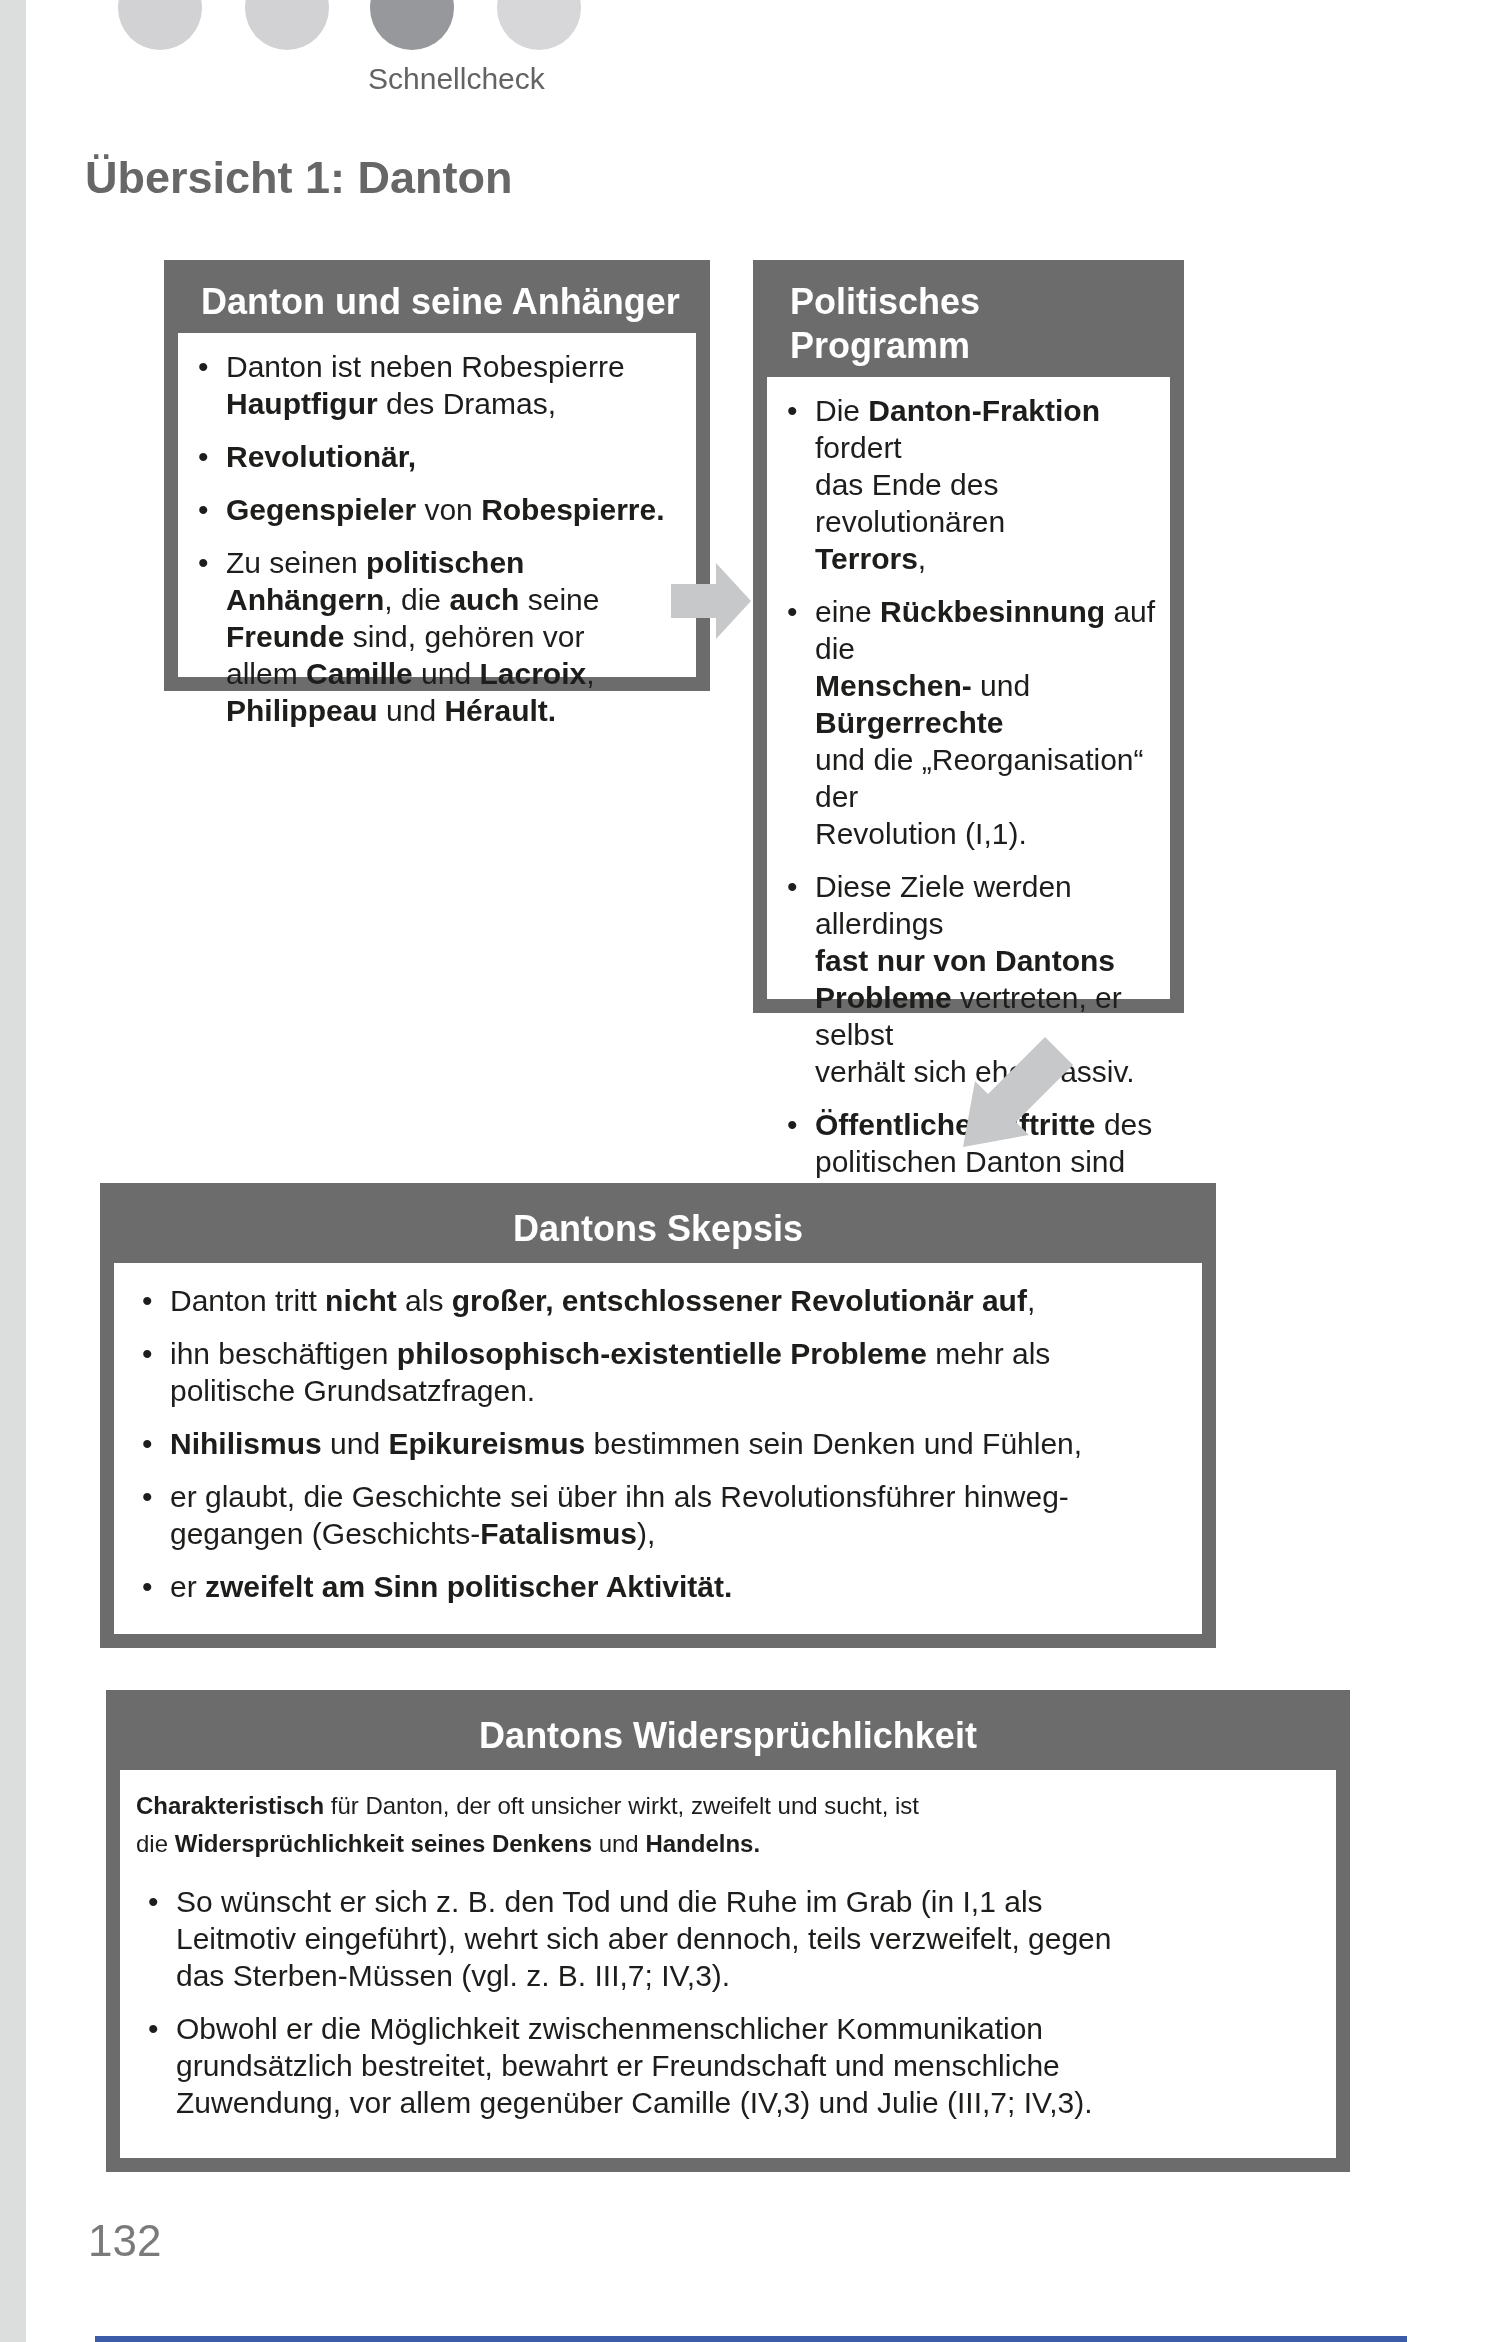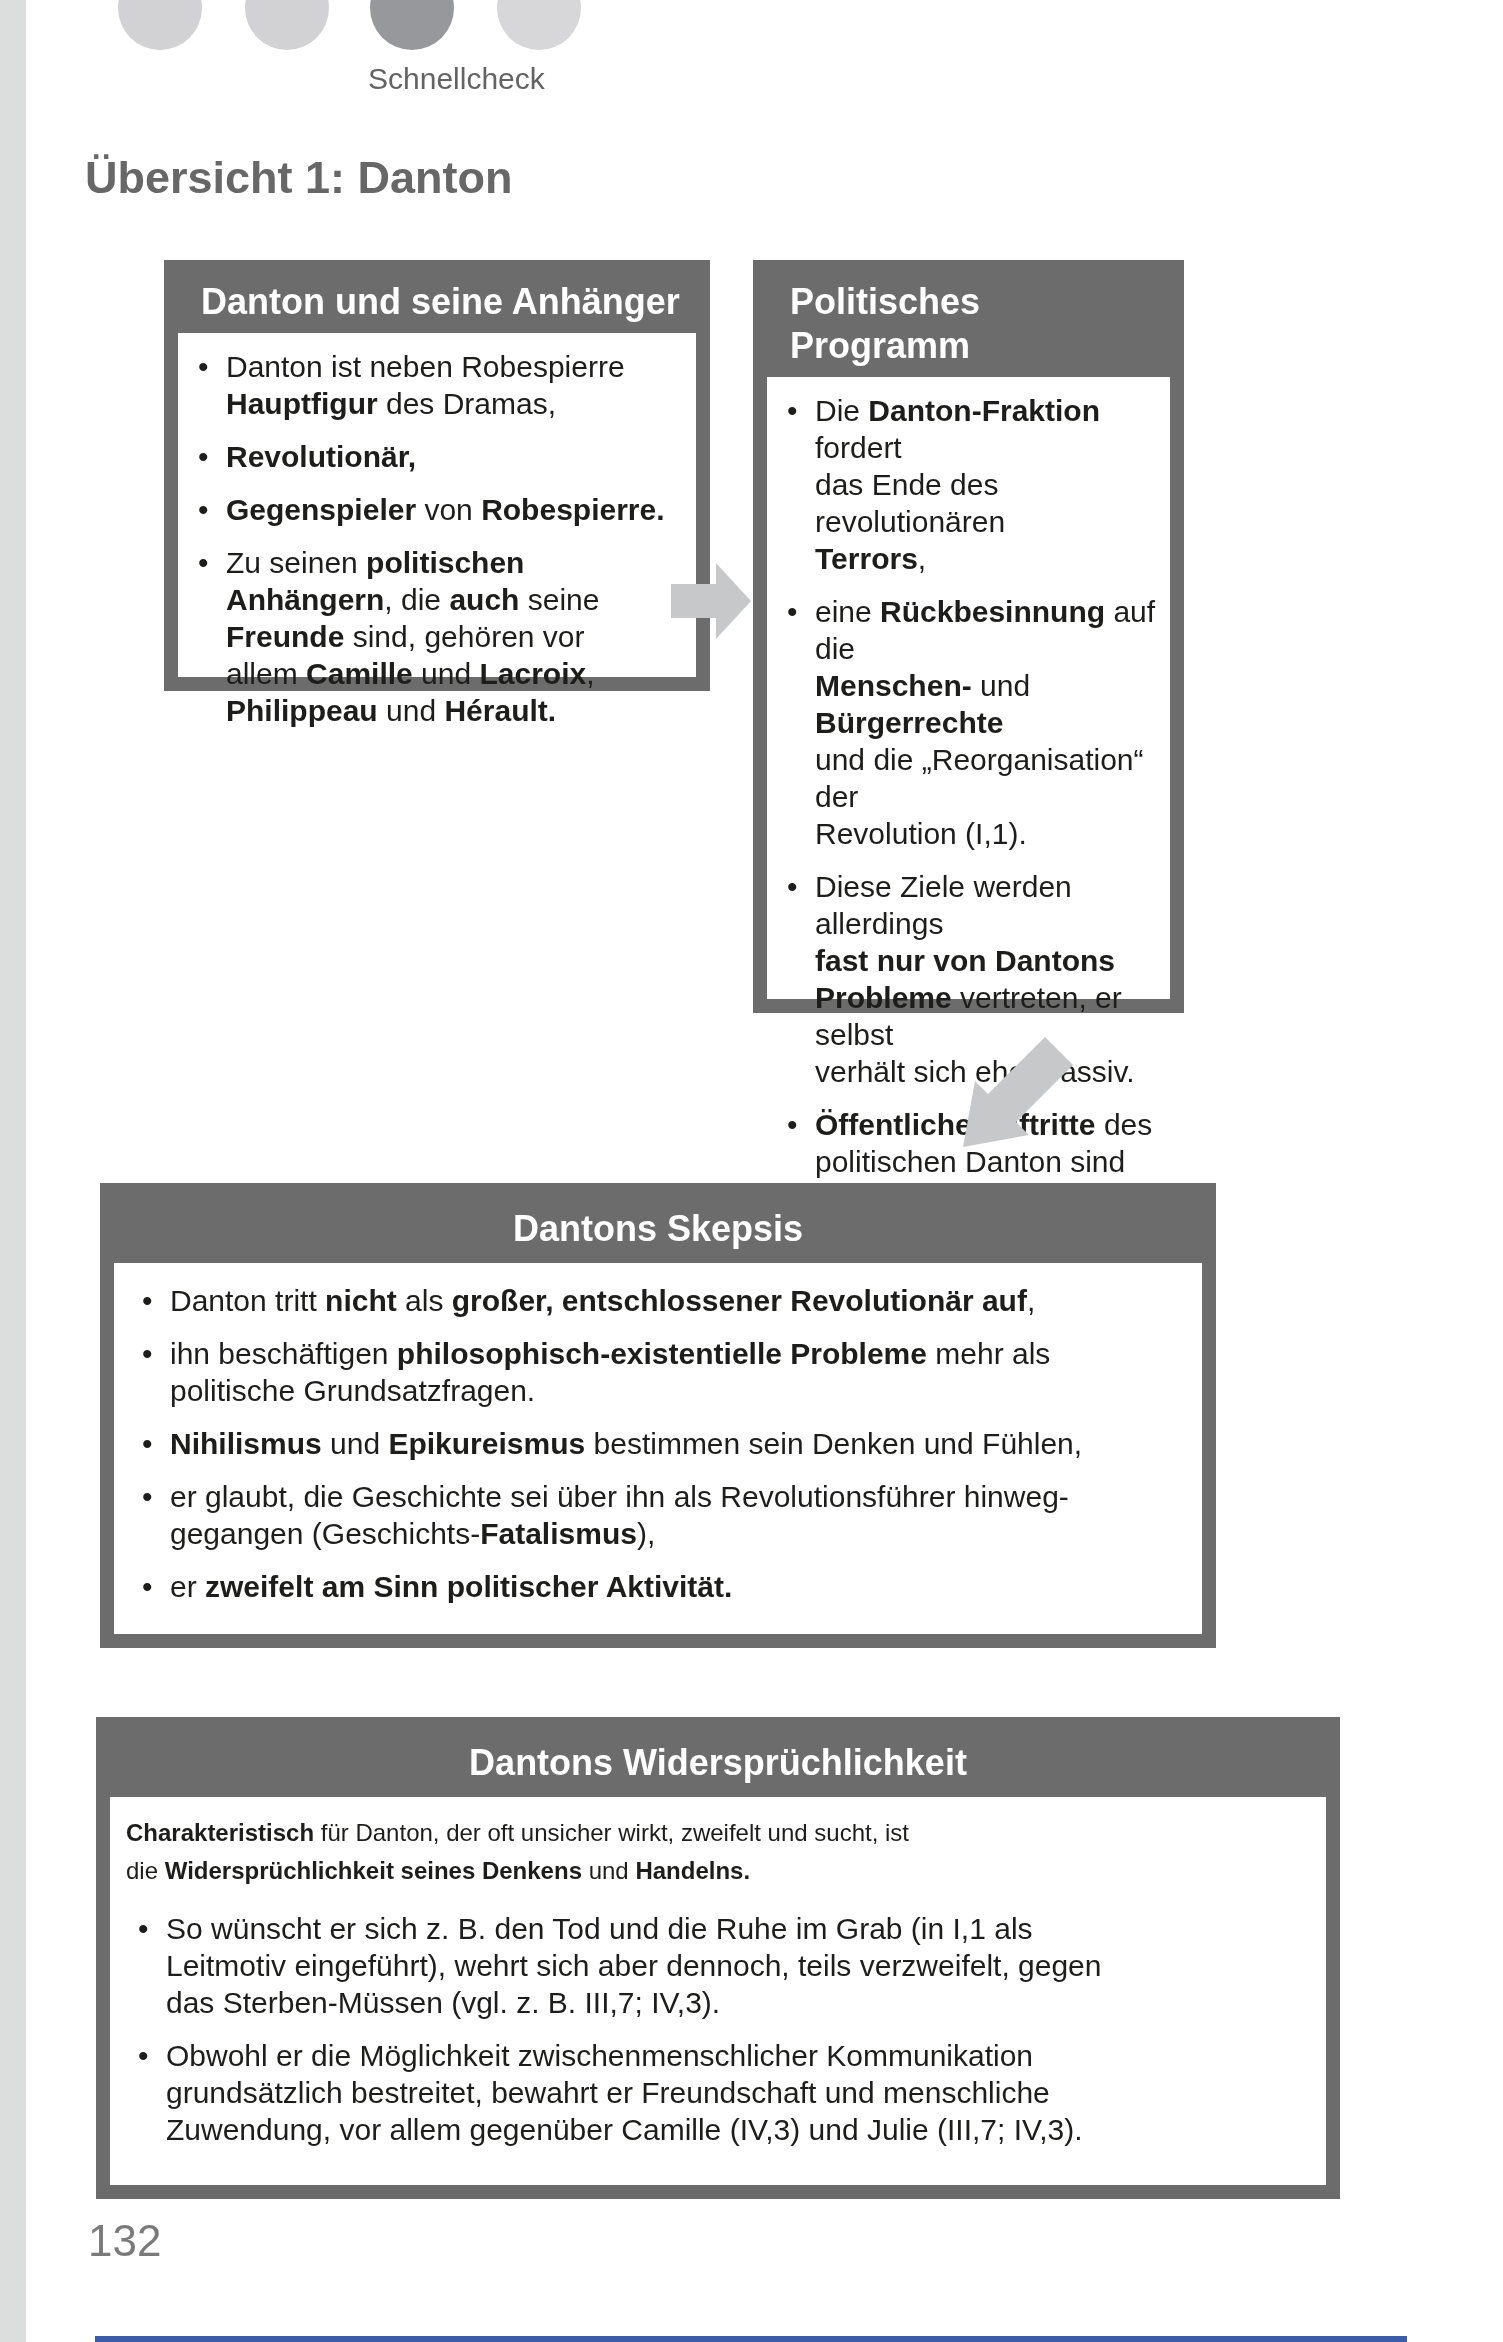--- a/index.html
+++ b/index.html
@@ -27,21 +27,21 @@
   .bullets li{position:relative;padding-left:32px;font-size:30px;line-height:37px;}
   .bullets li + li{margin-top:16px;}
   .bullets li::before{content:"\2022";position:absolute;left:4px;top:0;}
   .box.wide .bullets{padding:20px 40px 0 24px;}
 
   .intro-text{margin:0;padding:18px 24px 0 16px;font-size:24px;line-height:38px;}
 
   .box-followers{left:120px;top:260px;width:546px;height:431px;margin-left:44px;}
   .box-program{left:753px;top:260px;width:431px;height:753px;}
   .box-skepsis{left:100px;top:1183px;width:1116px;height:465px;}
-  .box-contradiction{left:96px;top:1690px;width:1244px;height:482px;margin-top:27px;}
+  .box-contradiction{left:106px;top:1690px;width:1244px;height:482px;}
 
   .arrow-right{position:absolute;left:671px;top:561px;}
   .arrow-diag{position:absolute;left:948px;top:1032px;}
   .arrow-shape{fill:#c6c8ca;}
 
   .page-number{position:absolute;left:88px;top:2216px;font-size:44px;color:#7a7a7a;}
   .bottom-rule{position:absolute;left:95px;top:2336px;width:1312px;height:6px;background:#3c5ba8;}
 
   b{font-weight:bold;}
 </style>

